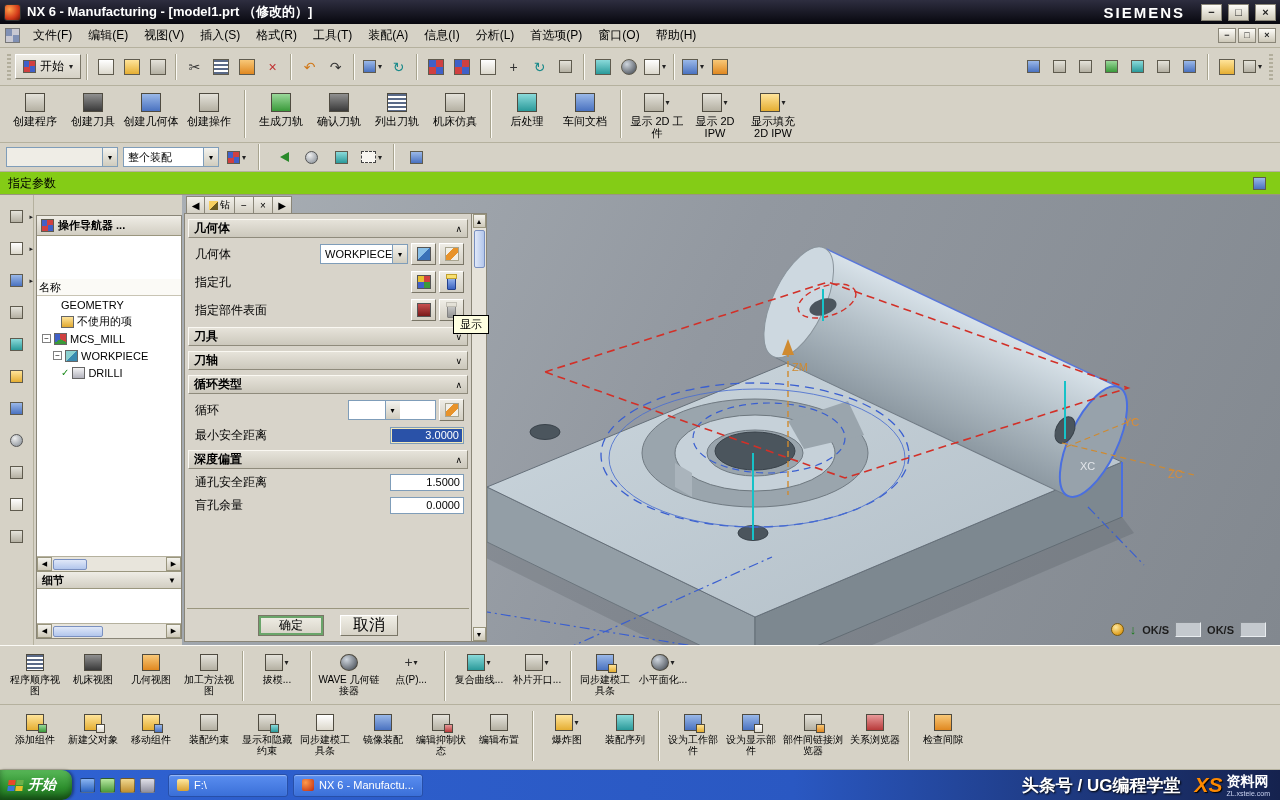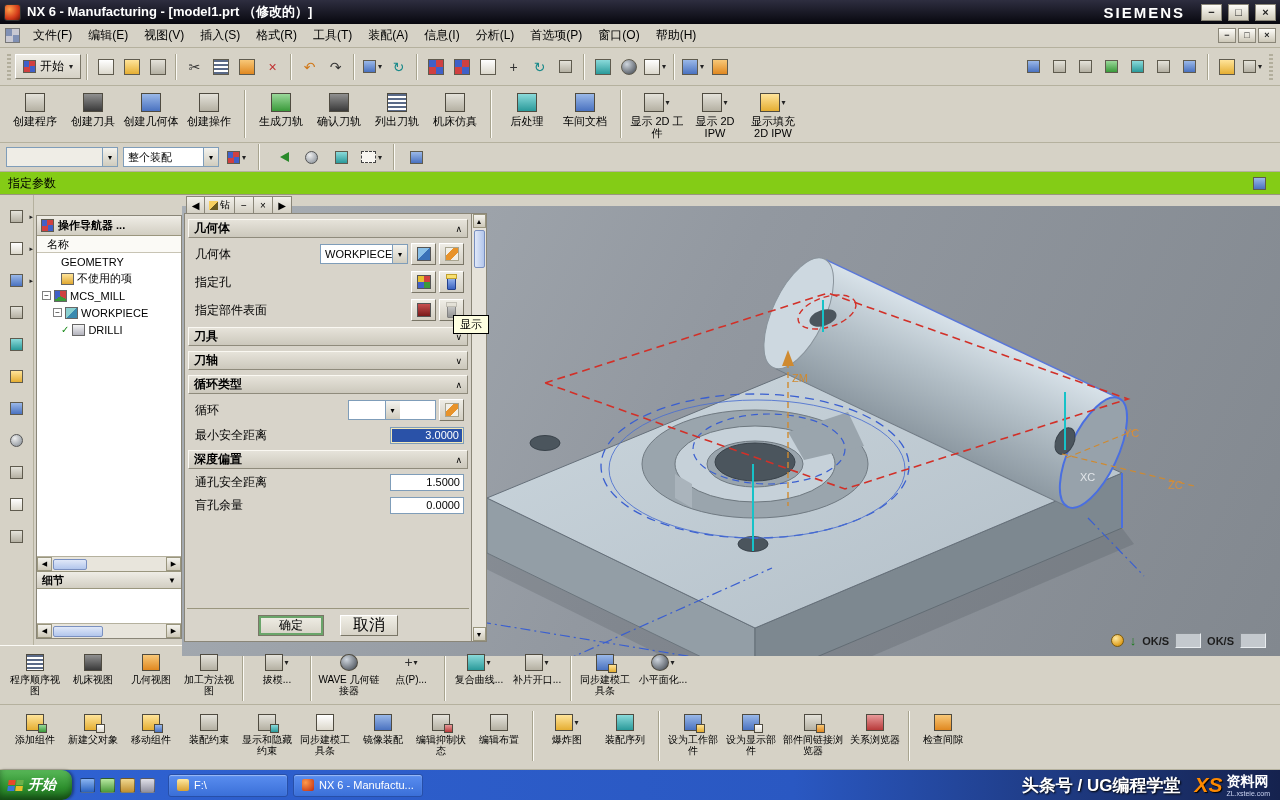--- a/index.html
+++ b/index.html
@@ -62,35 +62,35 @@
 .tri-left{width:0;height:0;border:5px solid transparent;border-right:9px solid #2a8a2a;}
 .ball{width:13px;height:13px;border-radius:50%;background:radial-gradient(circle at 35% 30%,#eee,#808890);border:1px solid #555;}
 .dashrect{width:15px;height:12px;border:1px dashed #444;background:#f8f6f0;}
 
 
 .statusrow{height:23px;display:flex;align-items:center;background:#84cc16;border-bottom:1px solid #9a967e;padding:0 8px;font-size:12px;}
 .statusrow .ricon{margin-left:auto;}
 
 
 .main{position:relative;height:450px;background:#d6d2c6;}
-.viewport{position:absolute;left:182px;top:11px;width:1098px;height:450px;background:linear-gradient(115deg,#a9afb5,#9298a0 45%,#82888f);overflow:hidden;}
+.viewport{position:absolute;left:182px;top:0;width:1098px;height:450px;background:linear-gradient(115deg,#a9afb5,#9298a0 45%,#82888f);overflow:hidden;}
 .vp-hud{position:absolute;right:14px;bottom:8px;display:flex;align-items:center;gap:6px;font-size:11px;color:#1d1d1d;font-weight:bold;}
 .hud-ball{width:13px;height:13px;border-radius:50%;background:radial-gradient(circle at 35% 30%,#ffe9a0,#e0a020 70%,#9a6a10);border:1px solid #7a5a10;}
 .hud-arrow{color:#157a15;font-size:13px;}
 .hud-box{width:26px;height:15px;background:#c4c9ce;border:1px solid;border-color:#888e94 #e9edf0 #e9edf0 #888e94;}
 
 
 .resbar{position:absolute;left:0;top:0;width:34px;height:450px;border-right:1px solid #b5b19e;display:flex;flex-direction:column;align-items:center;padding-top:10px;gap:10px;background:#d6d2c6;}
 .rbi{width:25px;height:22px;display:flex;align-items:center;justify-content:center;border:1px solid transparent;position:relative;flex:none;}
 .rbi .fly{position:absolute;right:-5px;top:7px;font-size:7px;color:#222;}
 
 
 .navpanel{position:absolute;left:36px;top:20px;width:146px;height:424px;background:#fff;border:1px solid #8a8678;display:flex;flex-direction:column;z-index:5;}
 .nav-header{height:20px;background:linear-gradient(#efede6,#d2cec2);border-bottom:1px solid #9a967e;display:flex;align-items:center;gap:4px;padding:0 4px;font-size:11px;font-weight:bold;flex:none;}
-.nav-colhead{height:17px;border-bottom:1px solid #c8c4b4;display:flex;align-items:center;padding:0 10px;font-size:11px;background:#fbfaf6;flex:none;}
+.nav-colhead{height:17px;border-bottom:1px solid #c8c4b4;display:flex;align-items:center;padding:0 2px;font-size:11px;background:#fbfaf6;flex:none;margin-top:43px;}
 .tree{flex:1;overflow:hidden;font-size:11px;}
 .trow{height:17px;display:flex;align-items:center;gap:3px;padding-left:5px;white-space:nowrap;overflow:hidden;}
 .trow .ind8{width:8px;flex:none;} .trow .ind16{width:16px;flex:none;}
 .exp{width:9px;height:9px;border:1px solid #808080;background:#fff;font-size:8px;line-height:7px;text-align:center;flex:none;}
 .nicon{width:13px;height:12px;flex:none;border:1px solid #666;}
 .nicon.yell{background:linear-gradient(#ffe49a,#e0a830);}
 .nicon.mcs{background:conic-gradient(#d04040 0 33%,#3a9a3a 0 66%,#4060c8 0);}
 .nicon.wp{background:linear-gradient(135deg,#8ad0d0 50%,#3a8ab0 50%);}
 .nicon.dr{background:linear-gradient(#f4f4f6,#b2b2bc);}
 .chk{color:#1a8a1a;font-size:10px;flex:none;}

